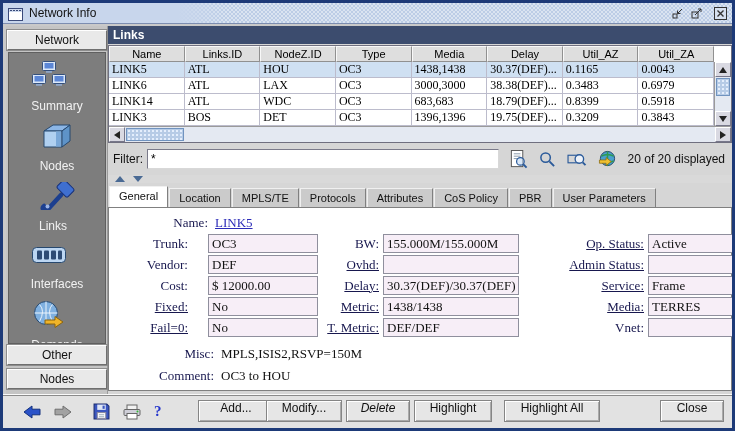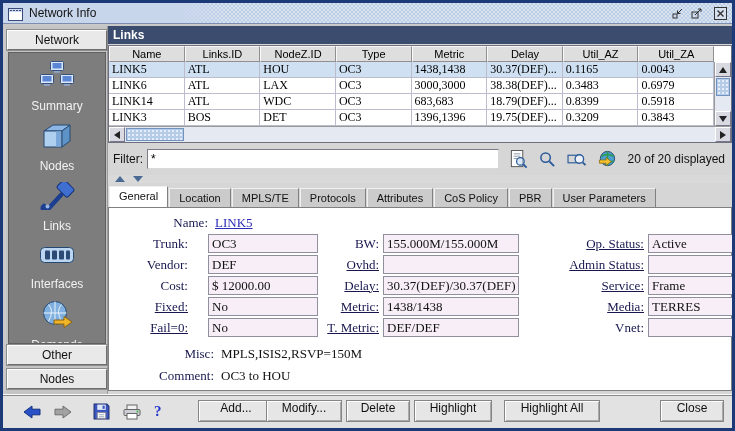--- a/index.html
+++ b/index.html
@@ -27,21 +27,21 @@
   .win-btn { width:15px; height:15px; display:flex; align-items:center; justify-content:center; }
   .win-btn.gap { margin-left:5px; }
   
   .sidebar { position:absolute; left:3px; top:23px; width:102px; height:368px; background:#c4c4c4;
              border-right:1px solid #9a9a9a; }
   .side-btn { position:absolute; left:1px; width:100px; height:20px; background:#e9e9e9;
     border:1px solid; border-color:#ffffff #6f6f6f #6f6f6f #ffffff; outline:1px solid #8d8d8d;
     font-size:12px; color:#111; text-align:center; line-height:18px; }
   .side-panel { position:absolute; left:2px; top:26px; width:98px; height:292px; background:#7d7d7d;
     border:1px solid #5f5f5f; overflow:hidden; display:flex; flex-direction:column; align-items:center; padding-top:8px; }
-  .side-item { display:flex; flex-direction:column; align-items:center; margin-bottom:9px; cursor:pointer; }
+  .side-item { display:flex; flex-direction:column; margin-bottom:9px; cursor:pointer; }
   .side-item .lbl { margin-top:5px; font-size:12px; color:#f2f2f2; }
   
   .main { position:absolute; left:105px; top:23px; width:624px; height:368px; background:#d6d6d6; }
   .links-hdr { position:absolute; left:0; top:0; width:624px; height:18px; background:var(--links-hdr,#3c4c6e);
     color:#fff; font-weight:bold; font-size:12px; line-height:18px; padding-left:5px; }
   .tbl { position:absolute; left:0; top:19px; width:624px; height:98px; border:1px solid #6f6f7f; background:#fff; }
   .thead { display:grid; grid-template-columns:repeat(8,1fr); width:605px; height:16px; }
   .th { background:#dedede; border:1px solid; border-color:#f8f8f8 #909090 #909090 #f8f8f8;
     font-size:11px; text-align:center; line-height:14px; overflow:hidden; white-space:nowrap; }
   .trow { display:grid; grid-template-columns:repeat(8,1fr); width:605px; height:16px; background:#fff; }
@@ -210,21 +210,21 @@
 
   <div class="main">
     <div class="links-hdr">Links</div>
 
     <div class="tbl">
       <div class="thead" id="thead">
           <div class="th">Name</div>
           <div class="th">Links.ID</div>
           <div class="th">NodeZ.ID</div>
           <div class="th">Type</div>
-          <div class="th">Metric</div>
+          <div class="th">Media</div>
           <div class="th">Delay</div>
           <div class="th">Util_AZ</div>
           <div class="th">Util_ZA</div>
         </div>
       <div id="tbody">
           <div class="trow sel">
             <div class="td">LINK5</div>
             <div class="td">ATL</div>
             <div class="td">HOU</div>
             <div class="td">OC3</div>
@@ -449,20 +449,20 @@
             <rect x="1" y="5.5" width="16" height="6" rx="1" fill="#cfcfd8" stroke="#666"></rect>
             <rect x="4" y="9.5" width="10" height="5.5" fill="#fff" stroke="#666"></rect>
             <circle cx="14.5" cy="7.5" r="1" fill="#33bb33"></circle>
           </svg>
       </span>
       <span class="ic help-q">?</span>
     </span>
     <div id="footer-btns">
         <div class="btn" style="left: 195px; width: 76px;">Add...</div>
         <div class="btn" style="left: 263px; width: 76px;">Modify...</div>
-        <div class="btn" style="left: 343px; width: 64px;">Delete</div>
+        <div class="btn" style="left: 343px; width: 64px; font-style: italic;">Delete</div>
         <div class="btn" style="left: 411px; width: 78px;">Highlight</div>
         <div class="btn" style="left: 501px; width: 96px;">Highlight All</div>
       </div>
     <div class="btn" style="left:657px; width:64px;">Close</div>
   </div>
 
 </div>
 
 </body></html>

